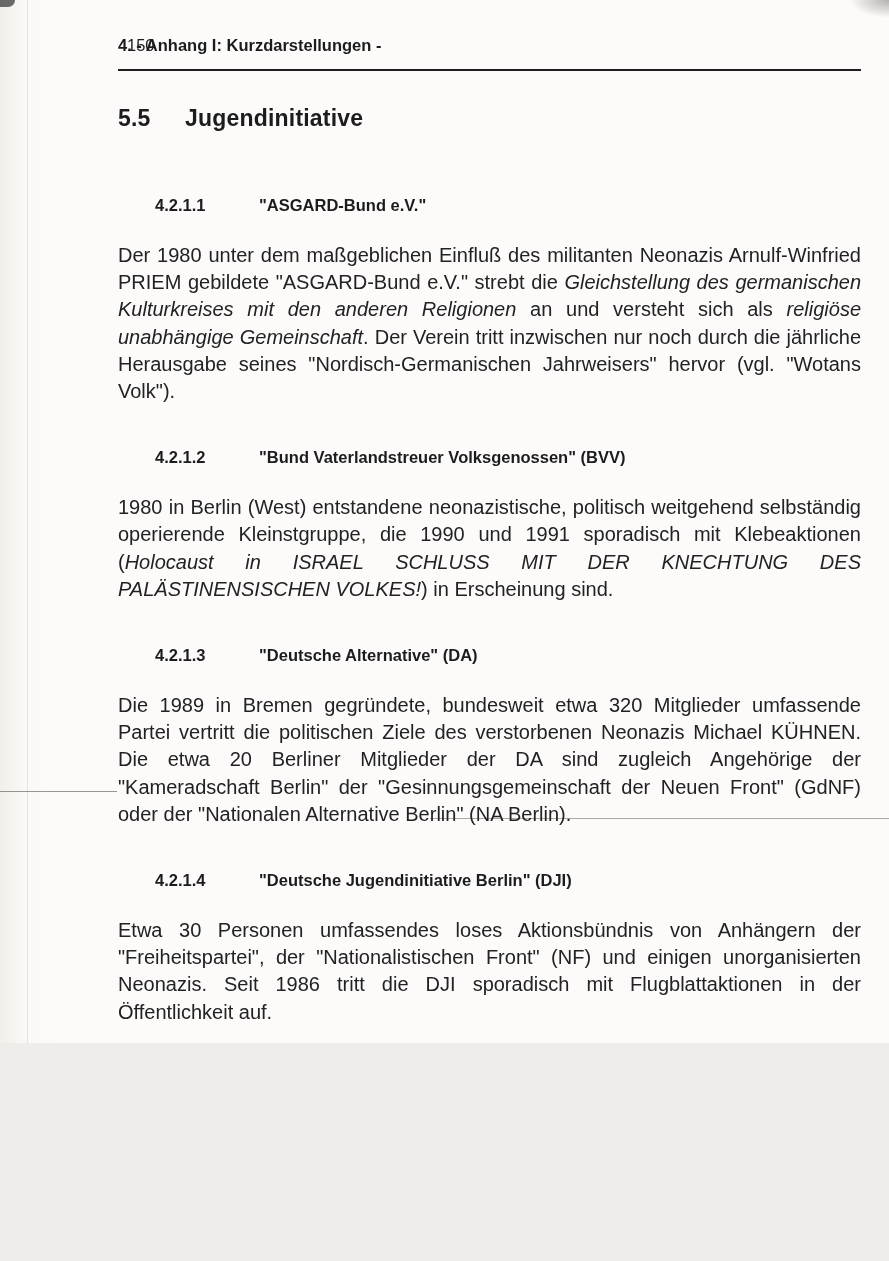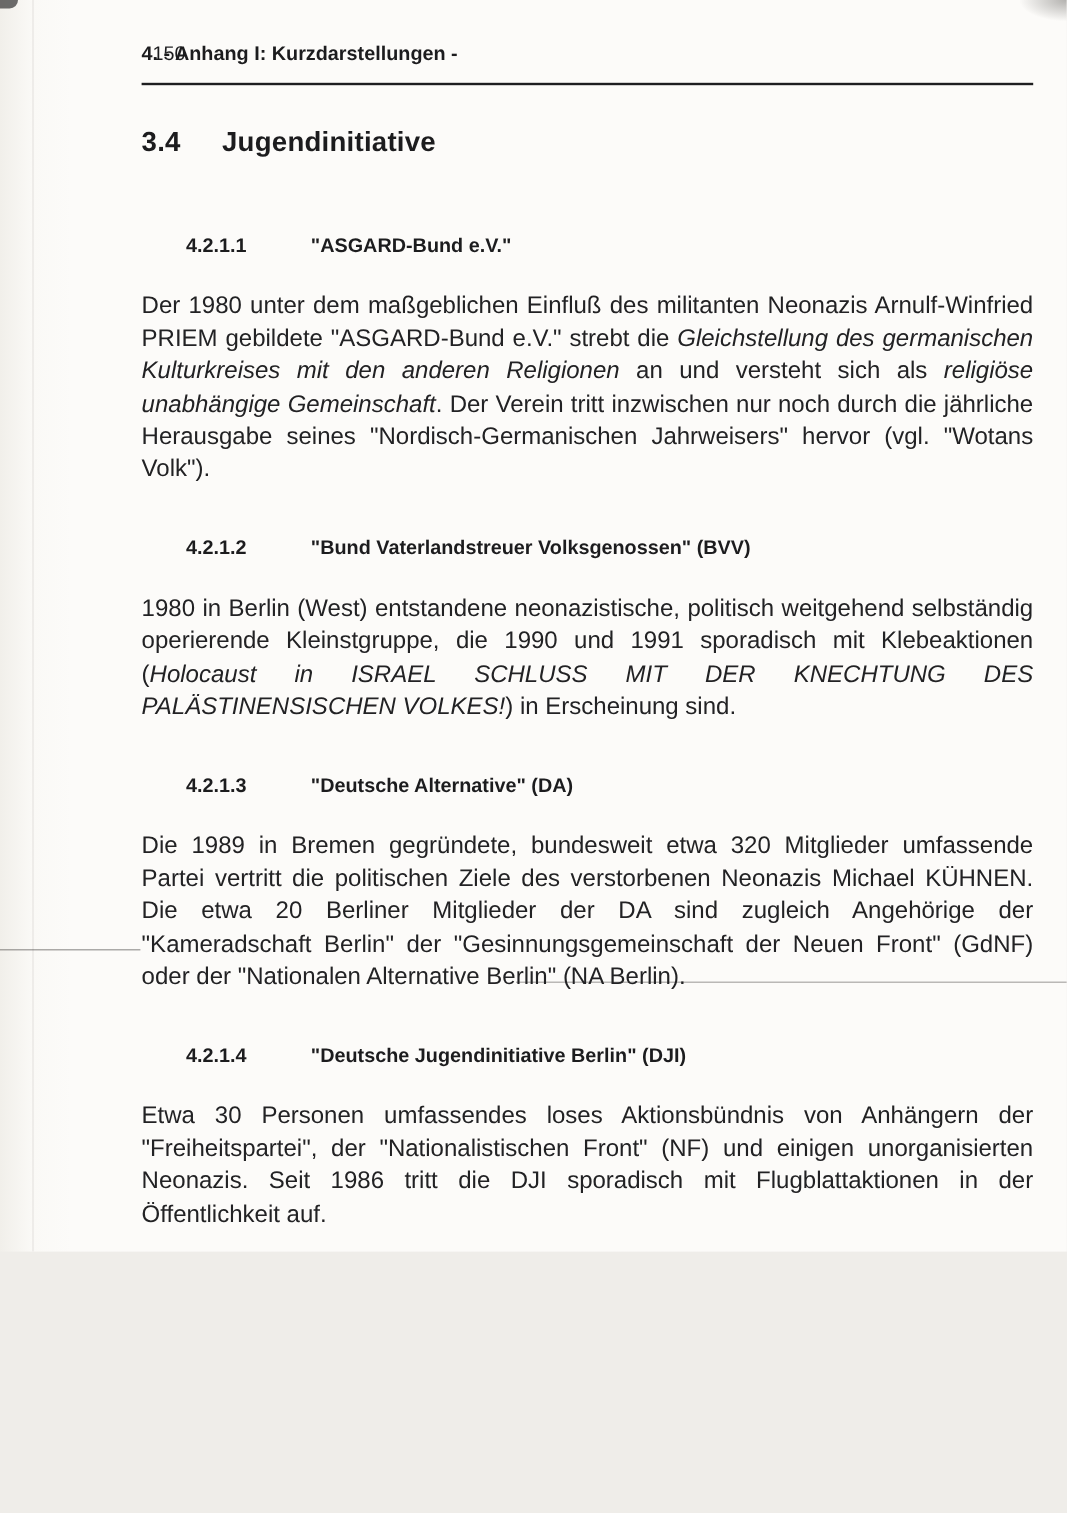--- a/index.html
+++ b/index.html
@@ -120,21 +120,21 @@
   <div class="artifact bottom-edge"></div>
 
   <div class="content">
 
     <header>
       <span class="page-num">150</span>
       <span class="running-title">4. - Anhang I: Kurzdarstellungen -</span>
     </header>
     <div class="rule"></div>
 
-    <h1><span class="num">3.4</span><span>Jugendinitiative</span></h1>
+    <h1><span class="num">5.5</span><span>Jugendinitiative</span></h1>
 
 
     <section class="entry">
       <h3><span class="num">4.2.1.1</span><span>"ASGARD-Bund e.V."</span></h3>
       <p><span>Der 1980 unter dem maßgeblichen Einfluß des militanten Neonazis Arnulf-Winfried PRIEM gebildete "ASGARD-Bund e.V." strebt die </span><span class="italic">Gleichstellung des germanischen Kulturkreises mit den anderen Religionen</span><span> an und versteht sich als </span><span class="italic">religiöse unabhängige Gemeinschaft</span><span>. Der Verein tritt inzwischen nur noch durch die jährliche Herausgabe seines "Nordisch-Germanischen Jahrweisers" hervor (vgl. "Wotans Volk").</span></p>
     </section>
 
     <section class="entry">
       <h3><span class="num">4.2.1.2</span><span>"Bund Vaterlandstreuer Volksgenossen" (BVV)</span></h3>
       <p><span>1980 in Berlin (West) entstandene neonazistische, politisch weitgehend selbständig operierende Kleinstgruppe, die 1990 und 1991 sporadisch mit Klebeaktionen (</span><span class="italic">Holocaust in ISRAEL SCHLUSS MIT DER KNECHTUNG DES PALÄSTINENSISCHEN VOLKES!</span><span>) in Erscheinung sind.</span></p>

